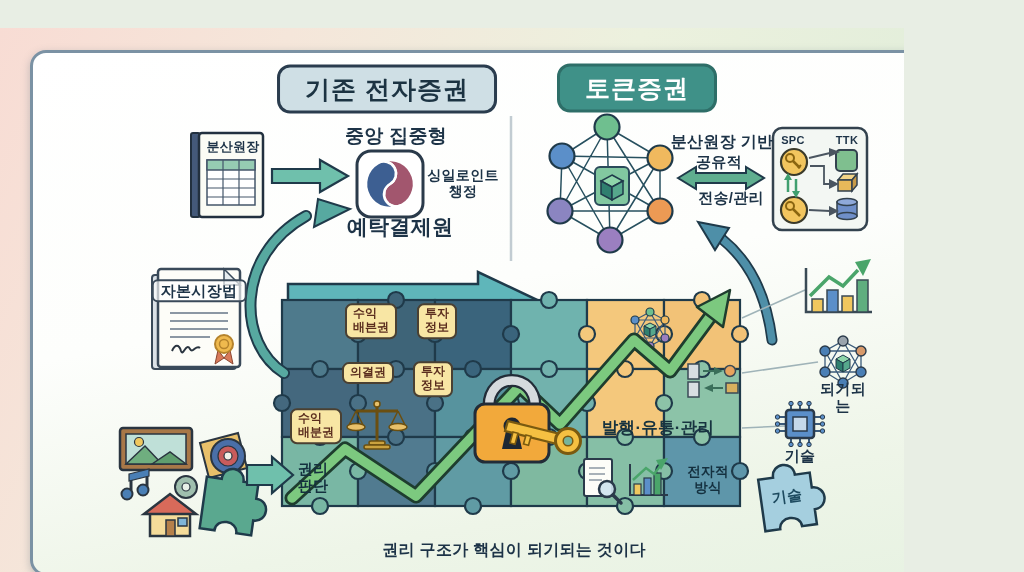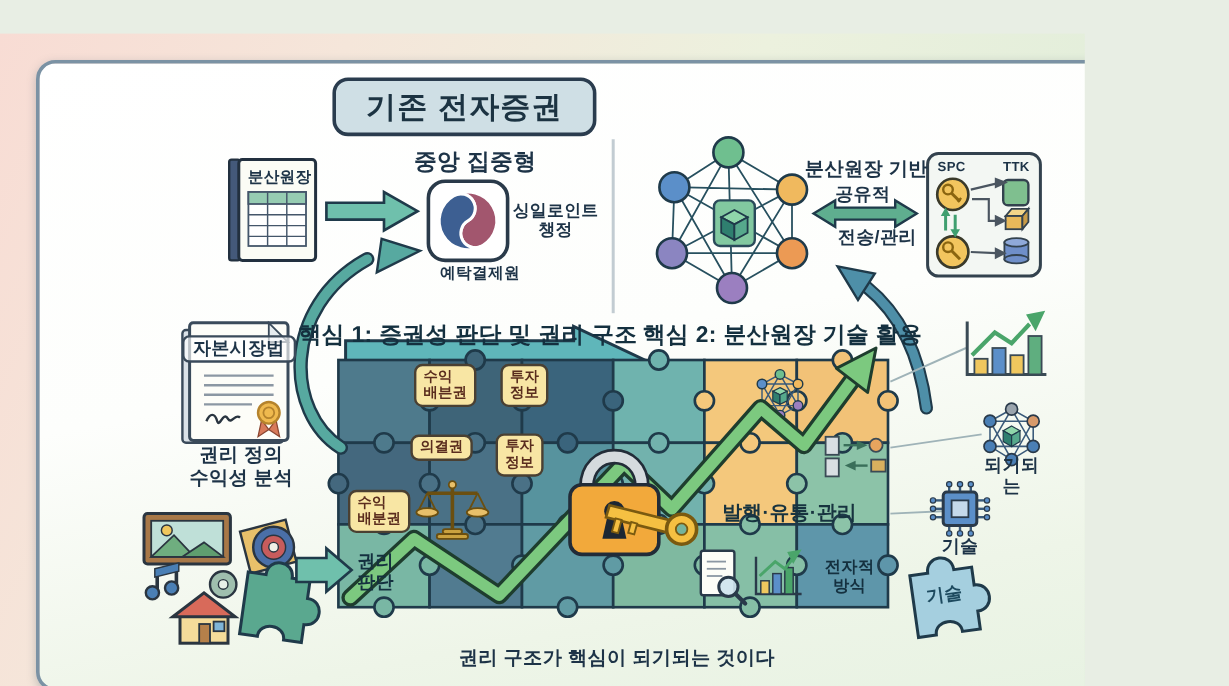--- a/index.html
+++ b/index.html
@@ -359,39 +359,36 @@
     </g>
 
     <g transform="rotate(-8 787 470)">
       <path d="M761,448 h15 c0,-15 22,-15 22,0 h15 v15 c15,0 15,22 0,22 v15 h-15 c0,-13 -22,-13 -22,0 h-15 z" fill="#a5cfdf" stroke="#1f3a4a" stroke-width="2.5"></path>
     </g>
 
     <polygon points="938,536 970,519 958,537 970,555" fill="#ffffff" opacity=".65"></polygon>
   </svg>
 
   <div class="badge legacy" style="left:387px;top:61px;">기존 전자증권</div>
+  <div class="badge token" style="left:637px;top:60px;">토큰증권</div>
 
   <div class="txt" style="left:396px;top:108px;font-size:19px;">중앙 집중형</div>
   <div class="txt" style="left:233px;top:119px;font-size:13px;">분산원장</div>
   <div class="txt" style="left:463px;top:155px;font-size:14px;font-weight:700;">싱일로인트
 챙정</div>
-  <div class="txt" style="left:400px;top:199px;font-size:13px;">예탁결제원</div>
+  <div class="txt" style="left:400px;top:199px;font-size:21px;">예탁결제원</div>
 
   <div class="txt" style="left:722px;top:114px;font-size:16px;">분산원장 기반</div>
   <div class="txt" style="left:719px;top:134px;font-size:15px;text-align:center;">공유적</div>
   <div class="txt" style="left:731px;top:170px;font-size:15px;">전송/관리</div>
   <div class="txt" style="left:793px;top:112px;font-size:11px;">SPC</div>
   <div class="txt" style="left:847px;top:112px;font-size:11px;">TTK</div>
 
-  <div class="txt" style="left:390px;top:252px;font-size:19px;color:#14303f;">핵심 1: 증권성 판단 및 권리 구조</div>
-  <div class="txt" style="left:652px;top:252px;font-size:19px;color:#14303f;">핵심 2: 분산원장 기술 활용</div>
 
   <div class="txt law-title" style="left:199px;top:263px;font-size:15px;">자본시장법</div>
-  <div class="txt" style="left:201px;top:362px;font-size:16px;">권리 정의
-수익성 분석</div>
 
   <div class="tag" style="left:371px;top:293px;">수익
 배븐권</div>
   <div class="tag" style="left:437px;top:293px;">투자
 정보</div>
   <div class="tag" style="left:368px;top:345px;">의결권</div>
   <div class="tag" style="left:433px;top:351px;">투자
 정보</div>
   <div class="tag" style="left:316px;top:398px;">수익
 배분권</div>

